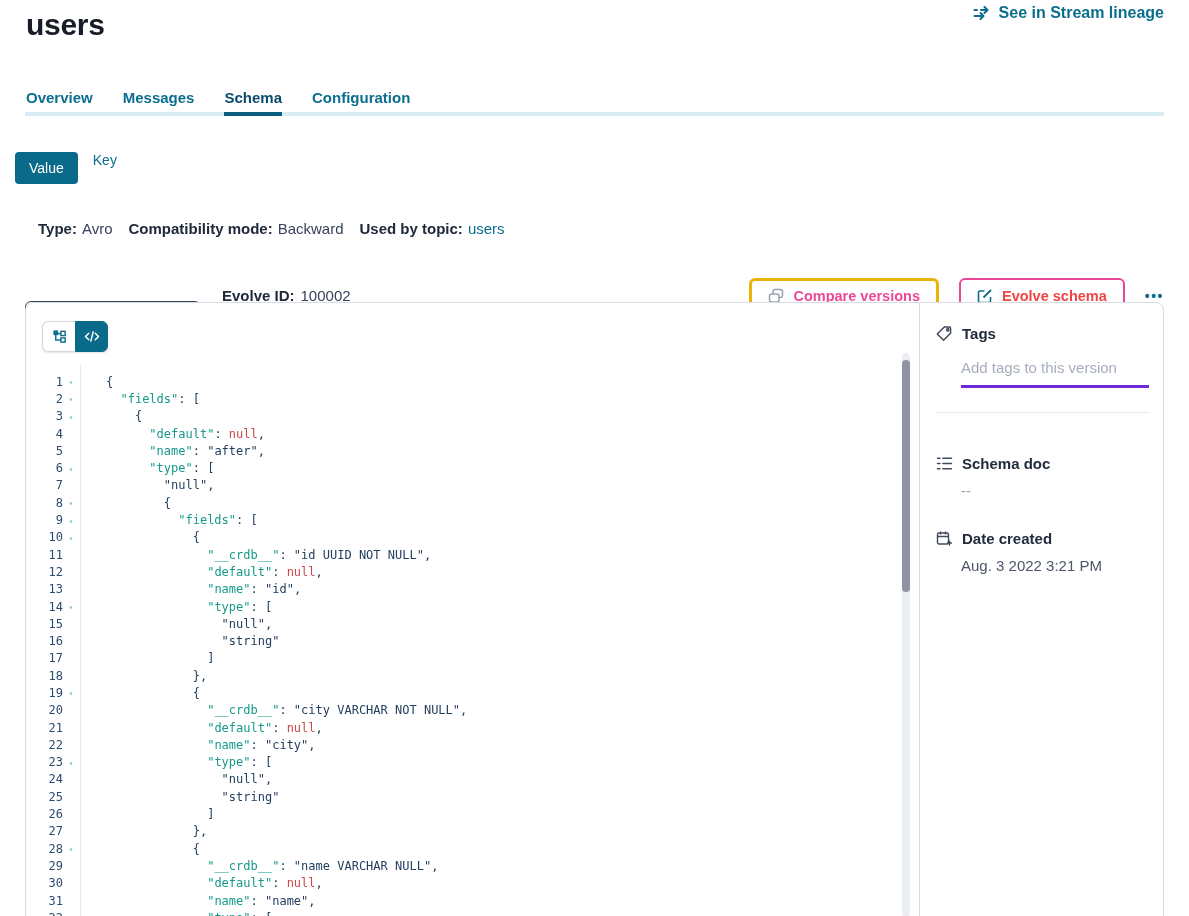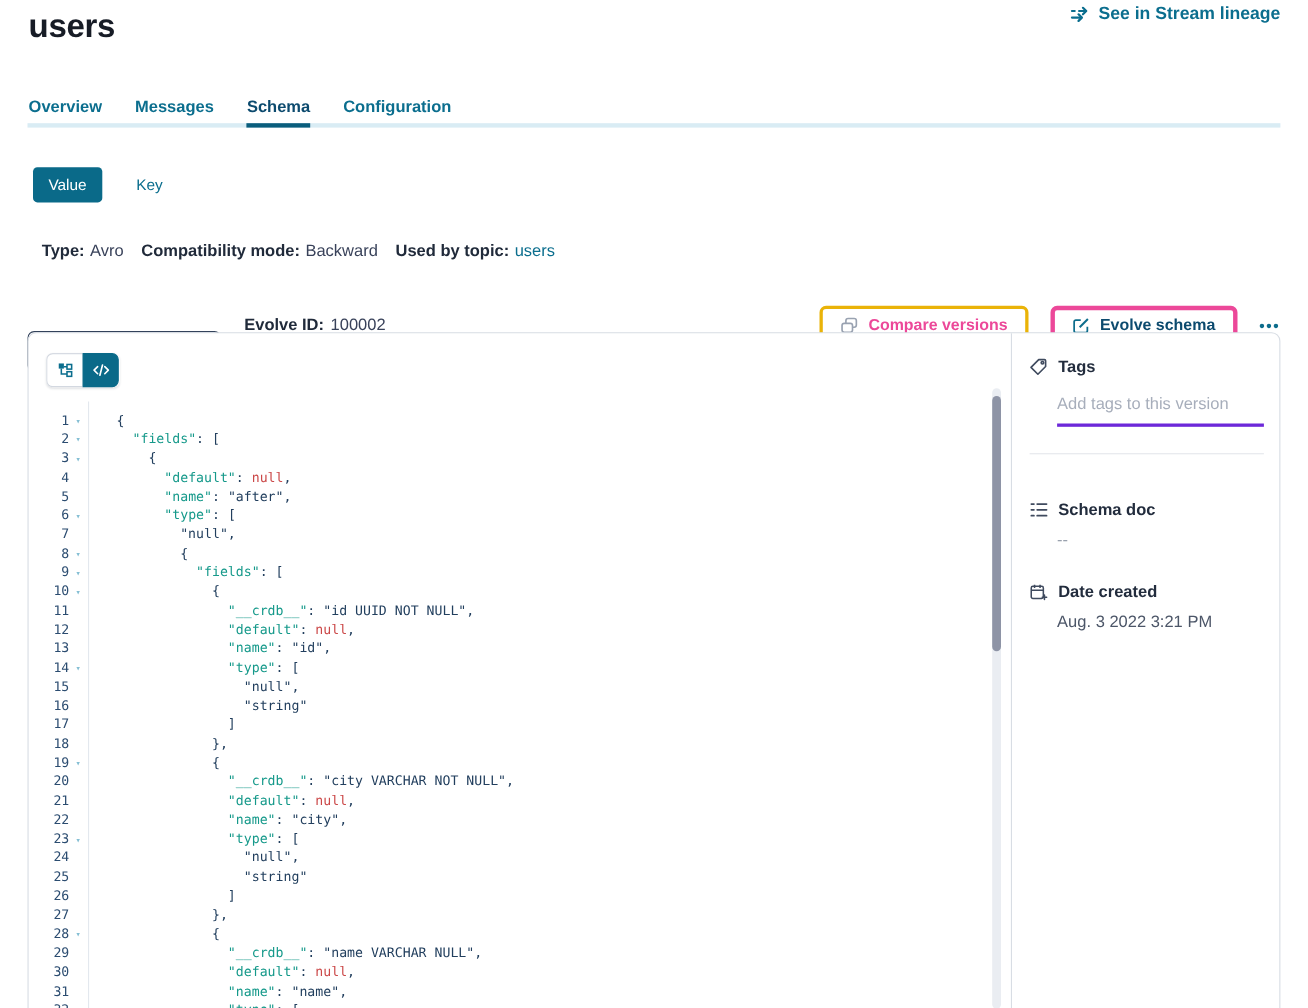--- a/index.html
+++ b/index.html
@@ -15,21 +15,21 @@
   
   .tabs-wrap { position:absolute; left:25px; right:25px; top:89px; }
   .tabs { display:flex; gap:30px; border-bottom:4px solid #d9ecf4; padding-left:1px; }
   .tab { position:relative; padding-bottom:6px; font-size:15px; font-weight:bold;
          color:#0b6e8e; cursor:pointer; }
   .tab.active { color:#0c4a6e; }
   .tab.active::after { content:""; position:absolute; left:0; right:0; bottom:-4px;
                        height:4px; background:#0a5d7c; }
 
   
-  .vk-row { position:absolute; left:30px; top:152px; display:flex; align-items:center; gap:31px; }
+  .vk-row { position:absolute; left:15px; top:152px; display:flex; gap:15px; }
   .vk-value { background:#0a6a89; color:#fff; font-size:14px; padding:8px 14px;
               border-radius:4px; border:none; font-weight:normal; cursor:pointer; }
   .vk-key { color:#0b6e8e; font-size:14px; cursor:pointer; }
 
   
   .meta-row { position:absolute; left:38px; top:220px; display:flex; gap:16px; font-size:15px; }
   .meta-item { display:flex; gap:5px; }
   .meta-label { font-weight:bold; color:#202a3a; }
   .meta-value { color:#39425a; }
   .meta-value.link { color:#0b6e8e; cursor:pointer; }
@@ -38,21 +38,21 @@
   .version-row { position:absolute; left:25px; right:25px; top:253px; display:flex; align-items:center; }
   .version-select { width:176px; height:37px; border:1px solid #33425b; border-radius:6px;
                     display:flex; align-items:center; justify-content:space-between;
                     padding:0 13px; font-size:14px; color:#212b3b; cursor:pointer; background:#fff;margin-top:48px; }
   .schema-id { margin-left:21px; display:flex; gap:6px; font-size:15px; }
   .btn-group { margin-left:auto; display:flex; align-items:center; gap:20px; }
   .btn { height:36px; border-radius:6px; background:#fff; display:flex; align-items:center;
          gap:9px; padding:0 16px; font-size:14.5px; font-weight:bold; cursor:pointer;
          font-family:"Liberation Sans", sans-serif; }
   .btn.compare { border:3px solid #eab308; color:#ec4899; }
-  .btn.evolve { border:4px solid #ec4899; color:#0c4a6e; }
+  .btn.evolve { border:2px solid #ec4899; color:#ef4444; }
   .more-btn { color:#0d6d8c; font-size:14px; font-weight:bold; letter-spacing:1.5px;
               cursor:pointer; background:none; border:none; }
 
   
   .panel { position:absolute; left:25px; right:25px; top:302px; height:620px;
            border:1px solid #d8dde4; border-radius:8px 8px 0 0; display:flex; background:#fff; }
   .code-pane { flex:1; position:relative; padding-top:18px; overflow:hidden; }
 
   .view-toggle { display:flex; margin-left:16px; width:67px; border-radius:6px;
                  box-shadow:0 1px 2px rgba(20,30,50,.12); }

